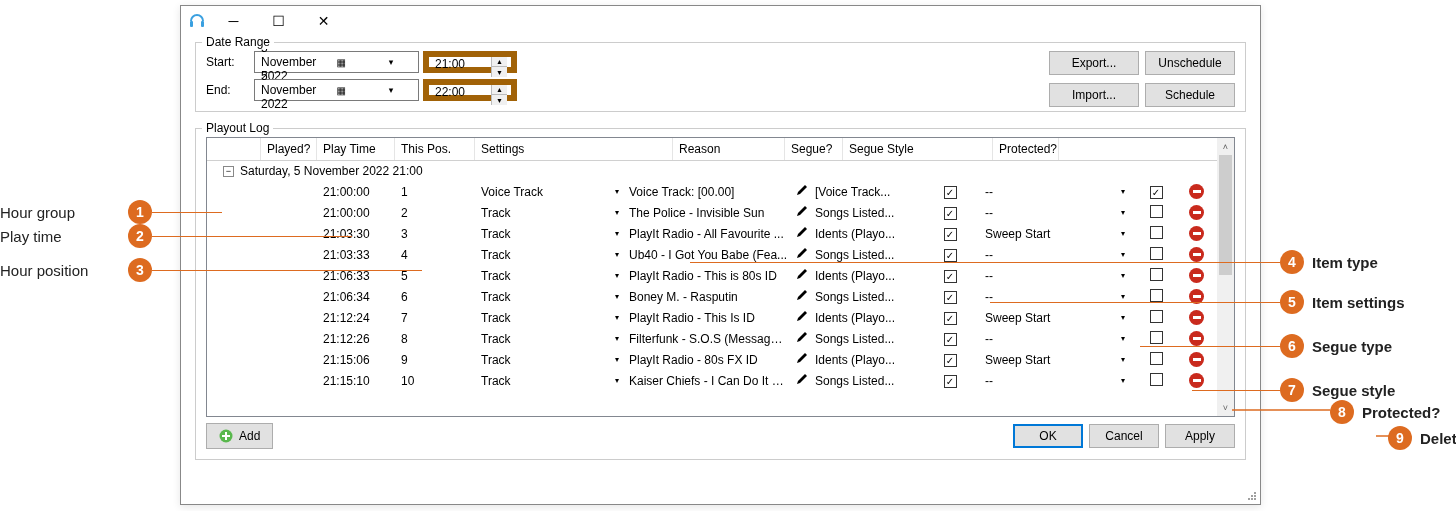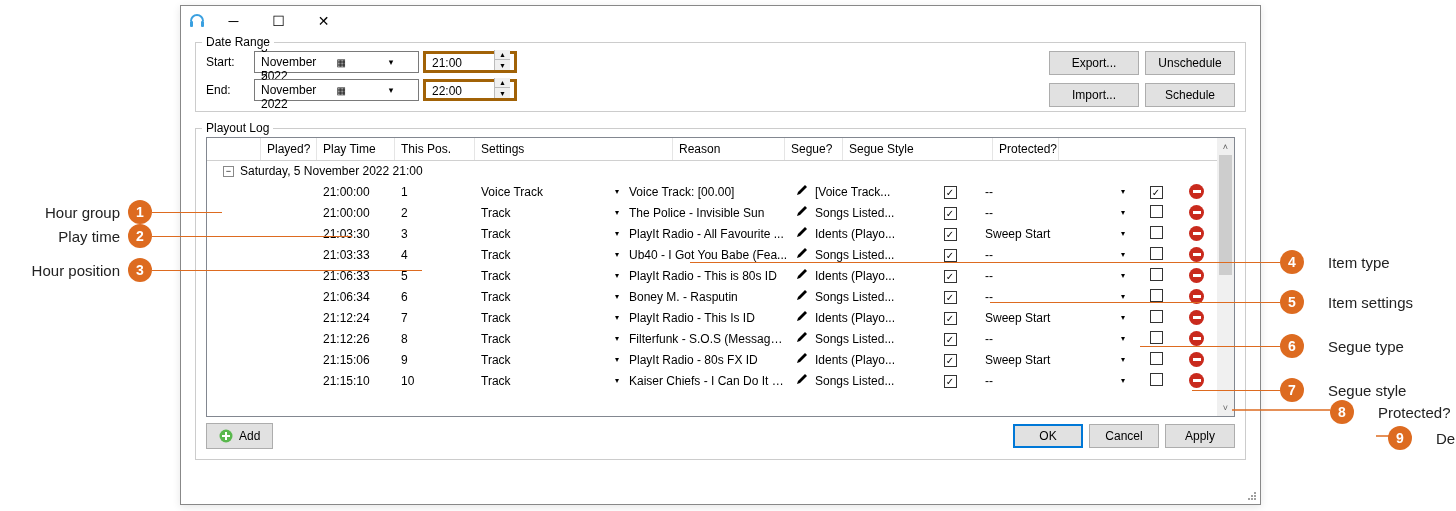--- a/index.html
+++ b/index.html
@@ -20,21 +20,21 @@
   .fieldset { border: 1px solid #ccc; padding: 8px 10px 10px; margin-bottom: 8px; position: relative; }
   .fieldset-legend { position: absolute; top: -8px; left: 6px; background: #fff; padding: 0 4px; font-size: 12px; }
   
   .daterange-row { display: flex; align-items: center; margin-bottom: 6px; }
   .daterange-row:last-child { margin-bottom: 0; }
   .dr-label { width: 48px; }
   .datepicker { display: flex; align-items: center; border: 1px solid #7a7a7a; background: #fff; height: 22px; width: 165px; padding: 0 2px 0 6px; margin-right: 4px; }
   .datepicker span { flex: 1; }
   .dp-icon { width: 14px; font-size: 10px; text-align: center; }
   .dp-drop { width: 14px; font-size: 9px; text-align: center; }
-  .timepicker { display: flex; align-items: flex-end; border: 3px solid #a16207; background: #fff; height: 22px; width: 94px; padding: 0 4px 0 6px; }
+  .timepicker { display: flex; align-items: flex-start; border: 6px solid #a16207; background: #fff; height: 22px; width: 94px; padding: 0 4px 0 6px; }
   .timepicker span { flex: 1; }
   .spinner { display: flex; flex-direction: column; width: 16px; border-left: 1px solid #bbb; }
   .spin { height: 10px; font-size: 7px; display: flex; align-items: center; justify-content: center; background: #f0f0f0; border-bottom: 1px solid #bbb; }
   .spin:last-child { border-bottom: none; }
   
   .right-btns { position: absolute; right: 10px; top: 8px; display: flex; flex-direction: column; gap: 8px; }
   .right-btns-row { display: flex; gap: 6px; }
   .btn { border: 1px solid #adadad; background: #e1e1e1; height: 24px; min-width: 90px; padding: 0 12px; display: flex; align-items: center; justify-content: center; font-size: 12px; cursor: default; }
   .btn.primary { border: 2px solid #0078d7; background: #e1e1e1; }
   
@@ -61,22 +61,22 @@
   .add-btn { display: flex; align-items: center; gap: 6px; border: 1px solid #adadad; background: #e1e1e1; height: 26px; padding: 0 12px; cursor: default; }
   .plus-icon svg { display: block; }
   .bottom-right { margin-left: auto; display: flex; gap: 6px; }
   .bottom-right .btn { min-width: 70px; }
   
   .resize-grip { position: absolute; right: 2px; bottom: 2px; width: 12px; height: 12px; }
   
   
   .callout { position: absolute; display: flex; align-items: center; font-size: 15px; color: #222; }
   .callout.left { flex-direction: row; }
-  .callout.left .label { text-align: right; margin-right: 8px; white-space: nowrap; }
-  .callout.right .label { margin-left: 24px; white-space: nowrap; }
+  .callout.left .label { margin-right: 8px; white-space: nowrap; }
+  .callout.right .label { margin-left: 8px; white-space: nowrap; font-weight: bold; }
   .num { width: 24px; height: 24px; border-radius: 50%; background: #dd6b20; color: #fff; display: flex; align-items: center; justify-content: center; font-weight: bold; font-size: 14px; flex-shrink: 0; }
   .line { height: 0; border-top: 1.5px solid #dd6b20; }
 </style>
 </head>
 <body>
 
 <div class="canvas">
 
   <div class="window">
 

